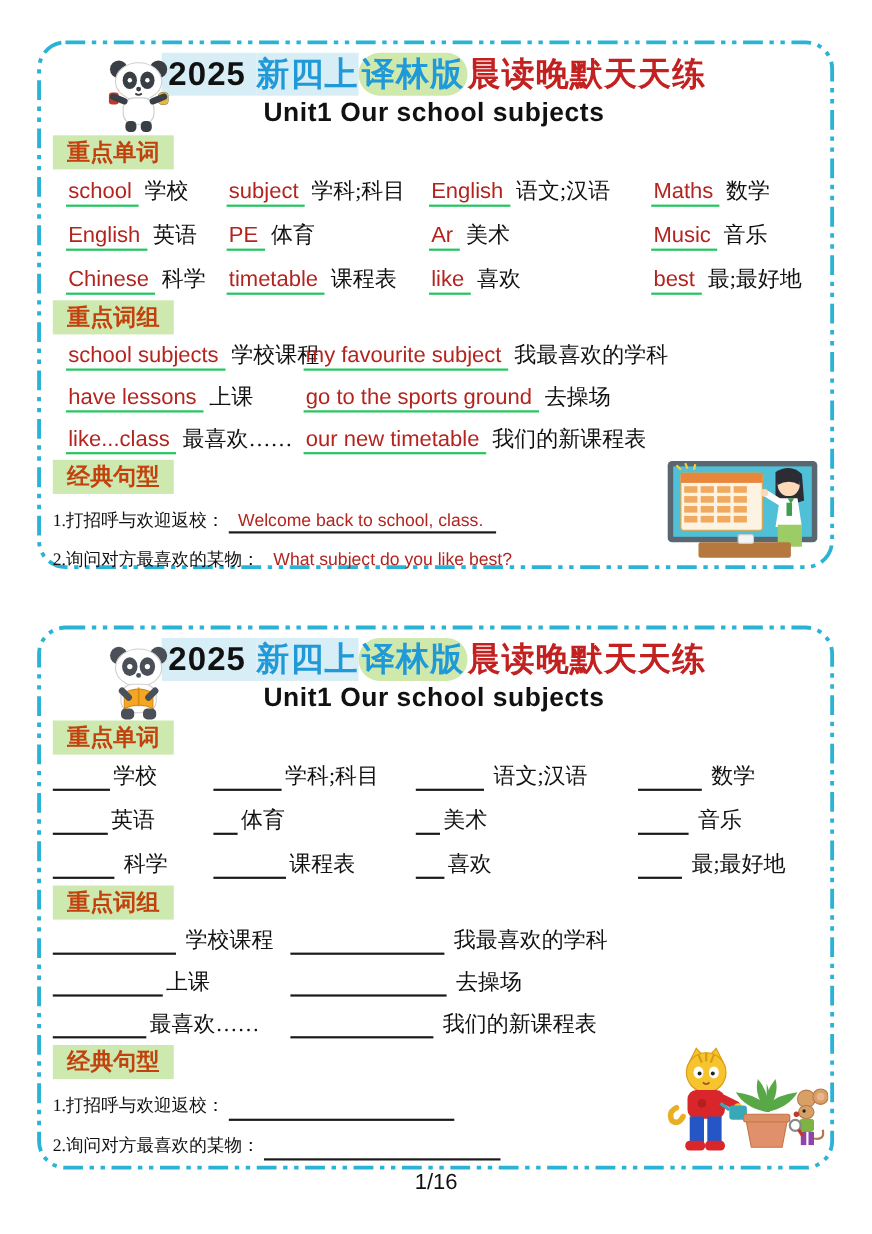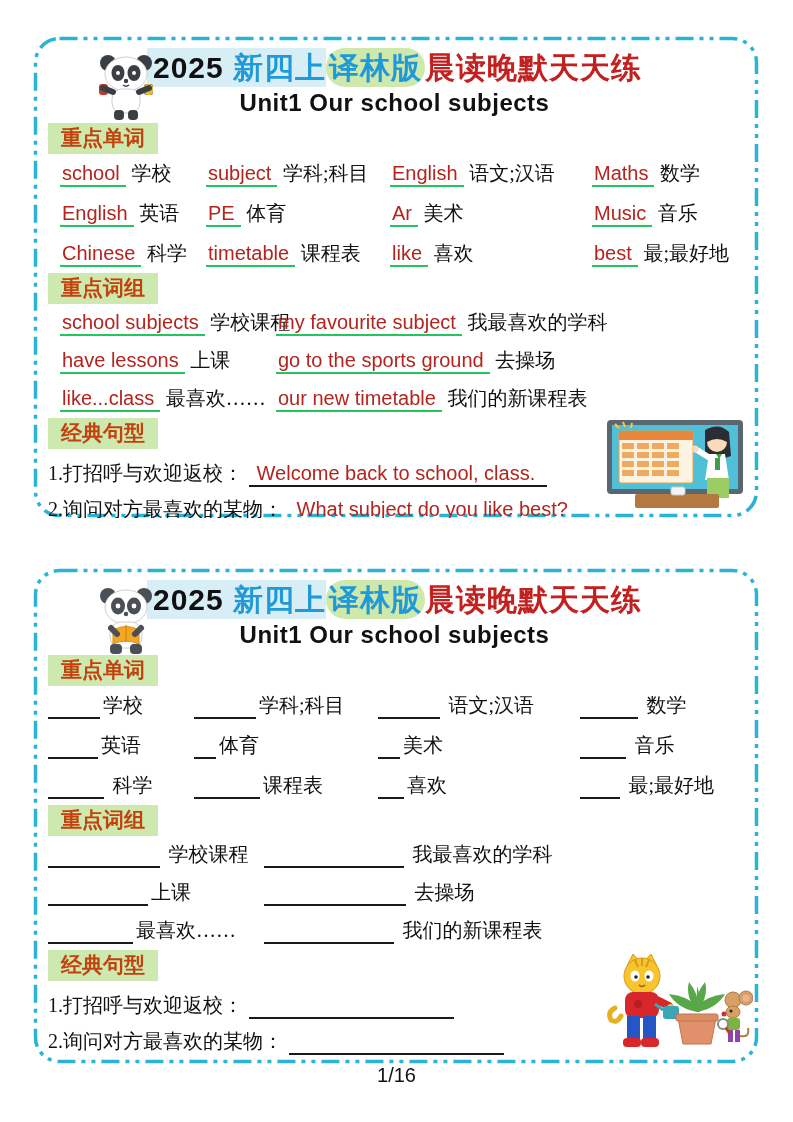--- a/index.html
+++ b/index.html
@@ -27,21 +27,21 @@
          font-weight:bold;padding:1px 13px 2px;margin:6px 0 2px;}
   .word-grid{display:grid;grid-template-columns:146px 184px 202px 1fr;
              row-gap:13px;font-size:20px;align-items:end;margin-top:4px;}
   .cell{white-space:nowrap;}
   .en{color:#b3241f;border-bottom:2px solid #22c55e;padding:0 6px 1px 2px;margin-left:12px;}
   .zh{color:#111;}
   .blank{display:inline-block;border-bottom:2px solid #1a1a1a;height:22px;
          vertical-align:bottom;margin-right:3px;}
   .phrase-grid{display:grid;grid-template-columns:216px 1fr;row-gap:11px;
                font-size:20px;align-items:end;margin-top:3px;}
-  .sent{font-size:20px;margin:9px 0;line-height:27px;white-space:nowrap;}
+  .sent{font-size:16px;margin:9px 0;line-height:27px;white-space:nowrap;}
   .prompt{color:#111;}
   .ans{color:#b3241f;border-bottom:2px solid #1a1a1a;padding:0 12px 1px 8px;}
   .art{position:absolute;}
   .art-teacher{right:8px;bottom:2px;}
   .art-cat{right:6px;bottom:0px;}
   .page-num{position:absolute;top:1064px;left:0;width:100%;text-align:center;
             font-size:20px;color:#111;}
 </style>
 </head>
 <body>

